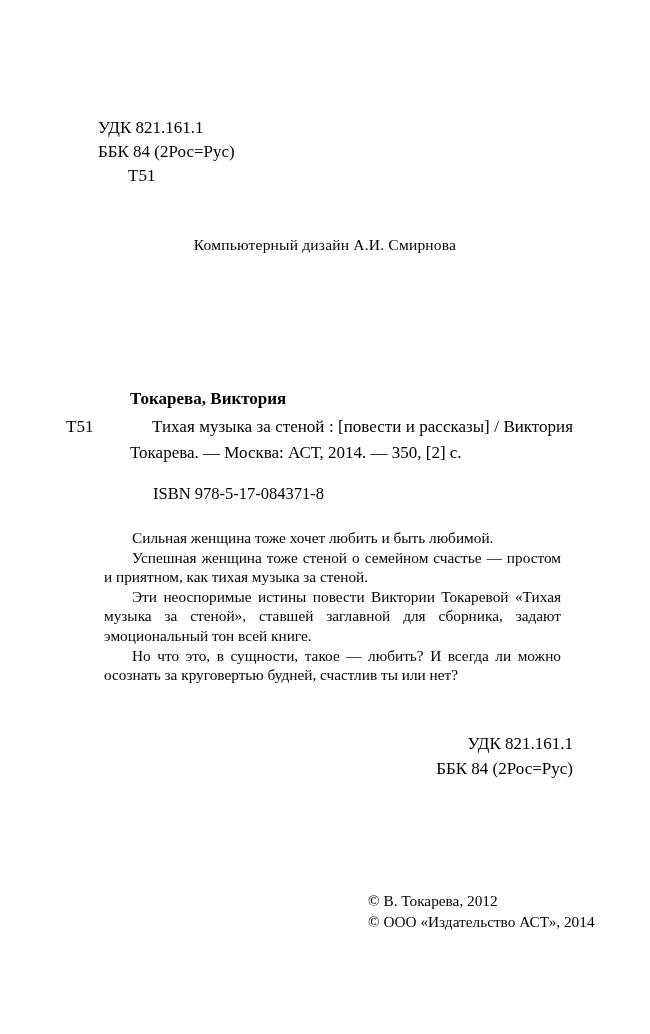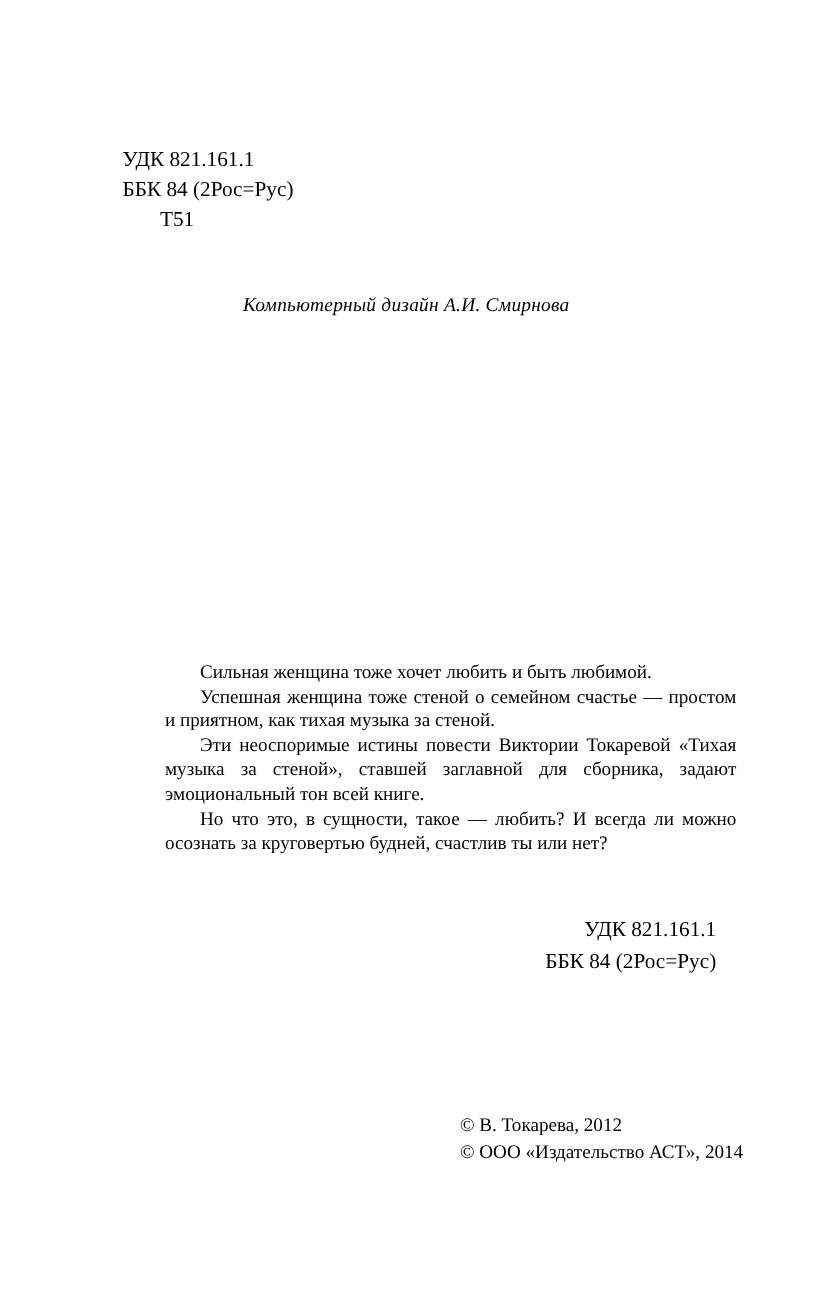--- a/index.html
+++ b/index.html
@@ -33,21 +33,20 @@
     padding-left: 30px;
   }
 
   
   .designer-credit {
     position: absolute;
     left: 0;
     right: 0;
     top: 236px;
     text-align: center;
-    font-style: italic;
     font-size: 15.5px;
     letter-spacing: 0.2px;
   }
 
   
   .biblio {
     position: absolute;
     left: 98px;
     top: 386px;
     width: 475px;
@@ -77,21 +76,21 @@
   .biblio-isbn {
     display: block;
     margin-top: 15px;
     padding-left: 55px;
     font-size: 16.5px;
   }
 
   
   .annotation {
     position: absolute;
-    left: 132px;
+    left: 104px;
     top: 528px;
     width: 457px;
     font-size: 15.3px;
     line-height: 19.6px;
     text-align: justify;
   }
   .annotation p {
     margin: 0;
     text-indent: 28px;
   }
@@ -126,20 +125,25 @@
 <div class="page">
 
   <div class="codes-top">
     <span class="code-line">УДК 821.161.1</span>
     <span class="code-line">ББК 84 (2Рос=Рус)</span>
     <span class="code-shelf">Т51</span>
   </div>
 
   <div class="designer-credit">Компьютерный дизайн А.И. Смирнова</div>
 
+  <div class="biblio">
+    <span class="biblio-author">Токарева, Виктория</span>
+    <span class="biblio-entry"><span class="shelfmark">Т51</span><span class="entry-gap"></span><span>Тихая музыка за стеной : [повести и рассказы] / Виктория Токарева. — Москва: АСТ, 2014. — 350, [2] с.</span></span>
+    <span class="biblio-isbn">ISBN 978-5-17-084371-8</span>
+  </div>
 
   <div class="annotation">
     <p>Сильная женщина тоже хочет любить и быть любимой.</p>
     <p>Успешная женщина тоже стеной о семейном счастье — простом и приятном, как тихая музыка за стеной.</p>
     <p>Эти неоспоримые истины повести Виктории Токаревой «Тихая музыка за стеной», ставшей заглавной для сборника, задают эмоциональный тон всей книге.</p>
     <p>Но что это, в сущности, такое — любить? И всегда ли можно осознать за круговертью будней, счастлив ты или нет?</p>
   </div>
 
   <div class="codes-bottom">
     <span>УДК 821.161.1</span>

